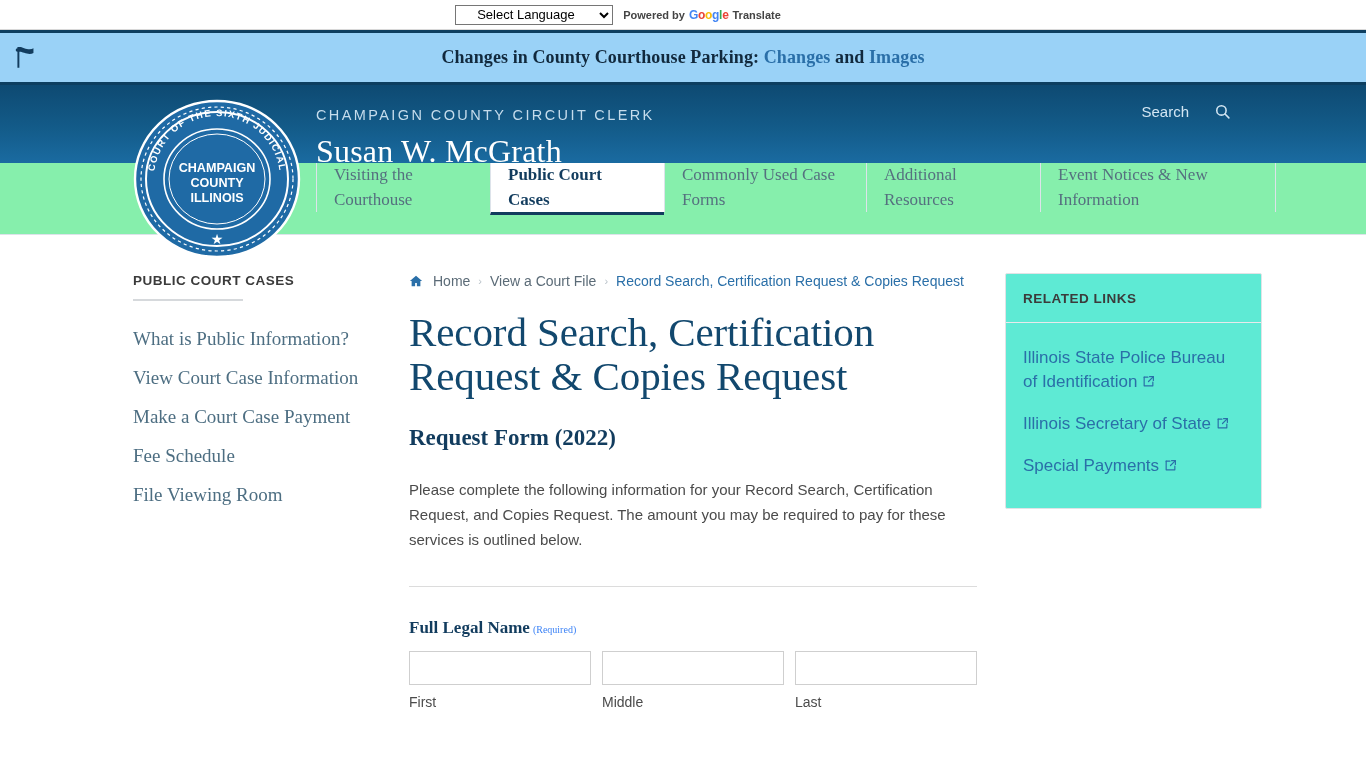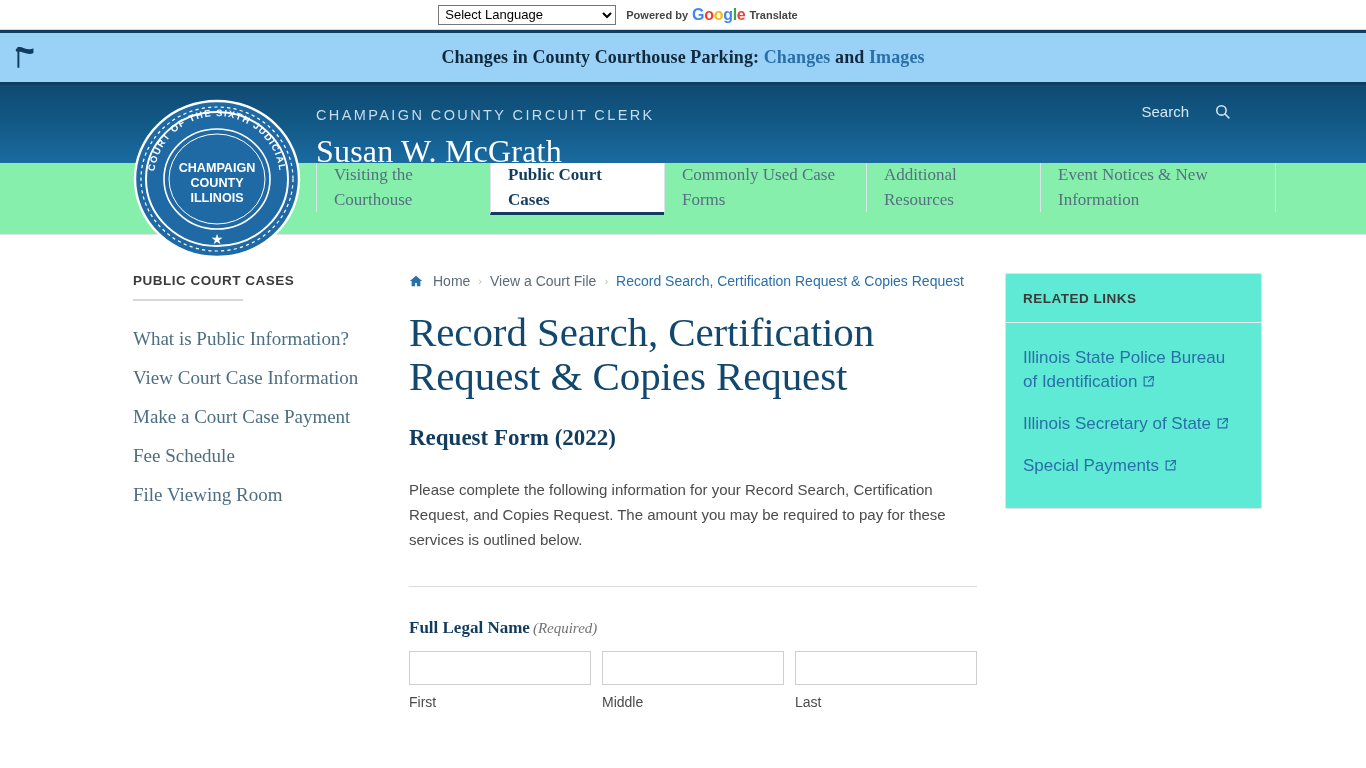--- a/index.html
+++ b/index.html
@@ -20,35 +20,35 @@
     align-items: center;
     justify-content: center;
     padding-right: 130px;
   }
   .gt-inner { display: flex; align-items: center; gap: 10px; }
   .lang-select {
     font-family: "Liberation Sans", sans-serif;
     font-size: 13px;
     color: #000;
     height: 20px;
-    width: 178px;
+    width: 158px;
     border: 1px solid #767676;
     background: #fff;
-    padding: 0 2px;
+    padding: 0 17px;
   }
   .powered {
     font-size: 11px;
     font-weight: bold;
     color: #444;
     white-space: nowrap;
     display: flex;
     align-items: center;
     gap: 4px;
   }
-  .g-logo { font-size: 16px; font-weight: bold; letter-spacing: -0.3px; }
+  .g-logo { font-size: 12px; font-weight: bold; letter-spacing: -0.3px; }
   .g-logo .b1 { color: #4285F4; }
   .g-logo .r1 { color: #EA4335; }
   .g-logo .y1 { color: #FBBC05; }
   .g-logo .b2 { color: #4285F4; }
   .g-logo .g1 { color: #34A853; }
   .g-logo .r2 { color: #EA4335; }
 
   
   .notice-bar {
     position: relative;
@@ -250,24 +250,23 @@
   }
   .field-label {
     font-family: "Liberation Serif", serif;
     font-size: 17px;
     font-weight: bold;
     color: #123c5e;
     margin-bottom: 13px;
   }
   .required-tag {
     font-family: "Liberation Serif", serif;
-    font-style: italic;
     font-weight: normal;
-    font-size: 15px;
-    color: #737373;
+    font-size: 10px;
+    color: #3b82f6;
     margin-left: 3px;
   }
   .name-row { display: flex; gap: 11px; }
   .name-cell { flex: 1 1 0; }
   .name-input {
     width: 100%;
     height: 34px;
     border: 1px solid #cfcfcf;
     background: #fff;
     font-family: "Liberation Sans", sans-serif;

